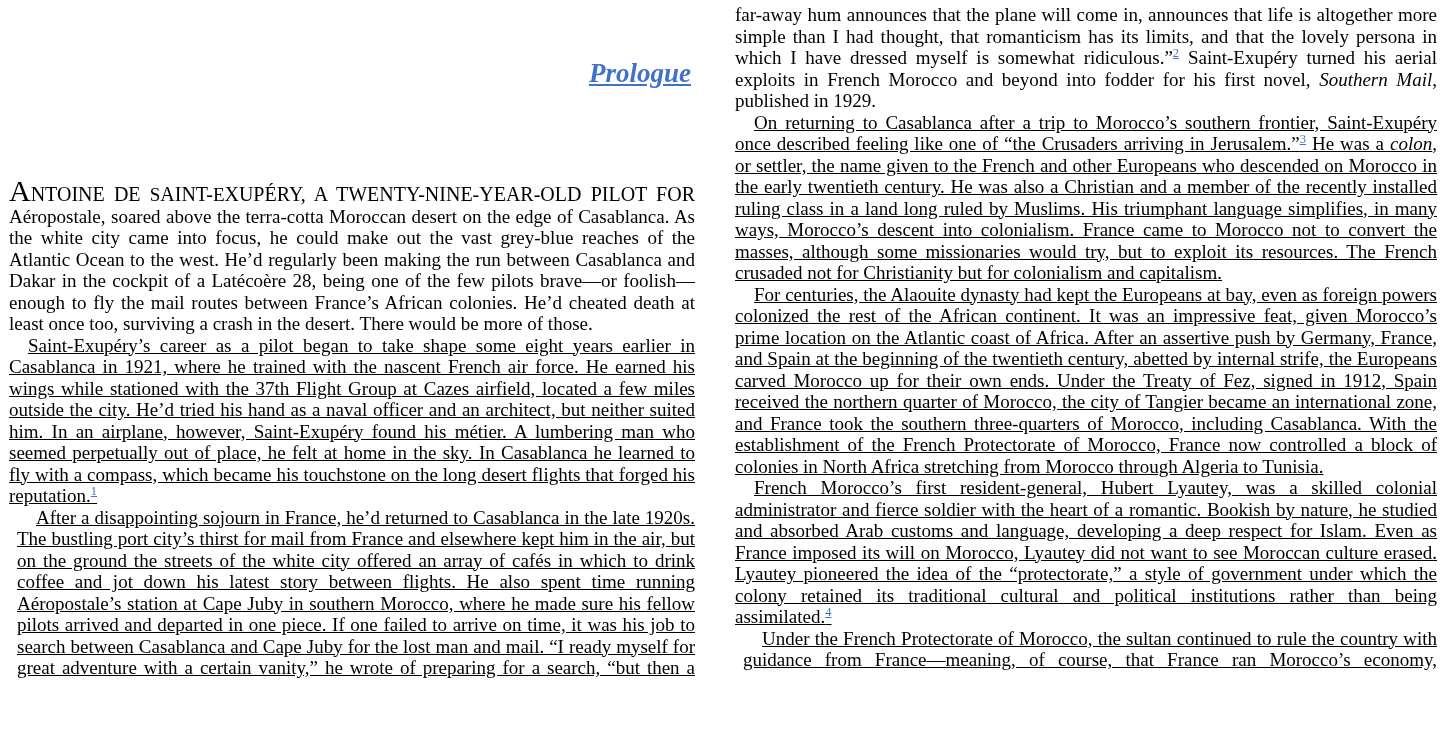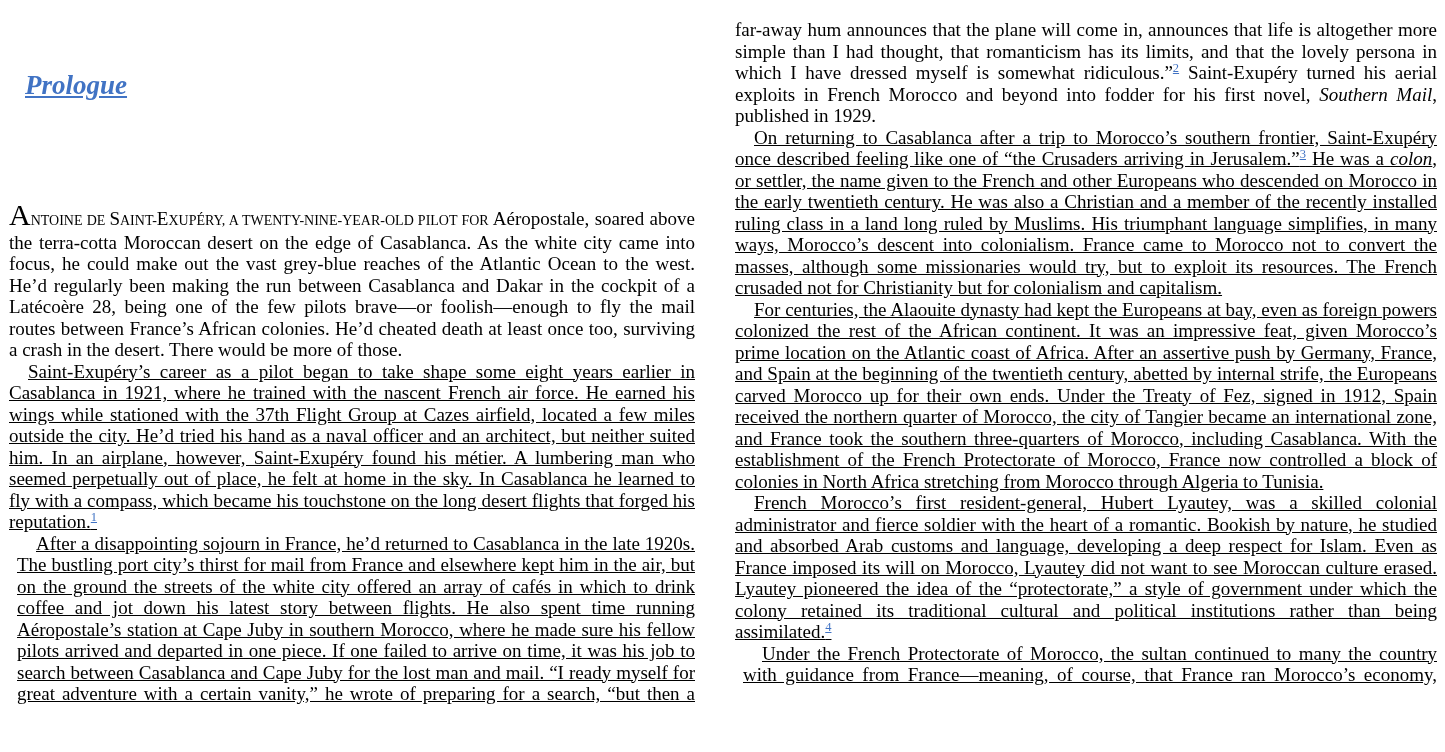--- a/index.html
+++ b/index.html
@@ -13,49 +13,49 @@
   }
   .spread {
     display: flex;
     padding-left: 9px;
   }
   .page-col { flex: none; }
   .page-col.left  { width: 686px; margin-right: 40px; }
   .page-col.right { width: 702px; }
 
   .chapter-heading {
-    margin: 16px;
+    margin: 4px;
     padding: 52px 0 86px 0;
-    text-align: left;
+    text-align: right;
     font-size: 27px;
     line-height: 34px;
     font-weight: bold;
     font-style: italic;
   }
   .chapter-heading a {
     color: var(--link-color, #4173C4);
     text-decoration: underline;
     cursor: pointer;
   }
 
-  .right-pad { padding-top: 19px; }
+  .right-pad { padding-top: 4px; }
 
   .para {
     margin: 0;
     text-align: justify;
     font-size: 19px;
     line-height: 21.5px;
   }
   .para.indent { text-indent: 19px; text-decoration: underline; }
   .para.cont { text-align-last: justify; margin-left: 8px; }
 
   .seg-n  { }
   .seg-i  { font-style: italic; }
   .seg-cap { font-size: 30px; line-height: 21.5px; }
-  .seg-sc  { font-size: 14px; }
+  .seg-sc  { font-size: 20px; }
   .seg-sup {
     color: var(--link-color, #4173C4);
     text-decoration: underline;
     font-size: 12.5px;
     vertical-align: super;
     line-height: 0;
     cursor: pointer;
   }
 </style>
 </head>
@@ -69,16 +69,16 @@
         <p class="para indent"><span class="seg-n">Saint-Exupéry’s career as a pilot began to take shape some eight years earlier in Casablanca in 1921, where he trained with the nascent French air force. He earned his wings while stationed with the 37th Flight Group at Cazes airfield, located a few miles outside the city. He’d tried his hand as a naval officer and an architect, but neither suited him. In an airplane, however, Saint-Exupéry found his métier. A lumbering man who seemed perpetually out of place, he felt at home in the sky. In Casablanca he learned to fly with a compass, which became his touchstone on the long desert flights that forged his reputation.</span><a class="seg-sup">1</a></p>
         <p class="para indent cont"><span class="seg-n">After a disappointing sojourn in France, he’d returned to Casablanca in the late 1920s. The bustling port city’s thirst for mail from France and elsewhere kept him in the air, but on the ground the streets of the white city offered an array of cafés in which to drink coffee and jot down his latest story between flights. He also spent time running Aéropostale’s station at Cape Juby in southern Morocco, where he made sure his fellow pilots arrived and departed in one piece. If one failed to arrive on time, it was his job to search between Casablanca and Cape Juby for the lost man and mail. “I ready myself for great adventure with a certain vanity,” he wrote of preparing for a search, “but then a</span></p>
       </div>
   </div>
   <div class="page-col right right-pad">
     <div>
         <p class="para"><span class="seg-n">far-away hum announces that the plane will come in, announces that life is altogether more simple than I had thought, that romanticism has its limits, and that the lovely persona in which I have dressed myself is somewhat ridiculous.”</span><a class="seg-sup">2</a><span class="seg-n"> Saint-Exupéry turned his aerial exploits in French Morocco and beyond into fodder for his first novel, </span><span class="seg-i">Southern Mail</span><span class="seg-n">, published in 1929.</span></p>
         <p class="para indent"><span class="seg-n">On returning to Casablanca after a trip to Morocco’s southern frontier, Saint-Exupéry once described feeling like one of “the Crusaders arriving in Jerusalem.”</span><a class="seg-sup">3</a><span class="seg-n"> He was a </span><span class="seg-i">colon</span><span class="seg-n">, or settler, the name given to the French and other Europeans who descended on Morocco in the early twentieth century. He was also a Christian and a member of the recently installed ruling class in a land long ruled by Muslims. His triumphant language simplifies, in many ways, Morocco’s descent into colonialism. France came to Morocco not to convert the masses, although some missionaries would try, but to exploit its resources. The French crusaded not for Christianity but for colonialism and capitalism.</span></p>
         <p class="para indent"><span class="seg-n">For centuries, the Alaouite dynasty had kept the Europeans at bay, even as foreign powers colonized the rest of the African continent. It was an impressive feat, given Morocco’s prime location on the Atlantic coast of Africa. After an assertive push by Germany, France, and Spain at the beginning of the twentieth century, abetted by internal strife, the Europeans carved Morocco up for their own ends. Under the Treaty of Fez, signed in 1912, Spain received the northern quarter of Morocco, the city of Tangier became an international zone, and France took the southern three-quarters of Morocco, including Casablanca. With the establishment of the French Protectorate of Morocco, France now controlled a block of colonies in North Africa stretching from Morocco through Algeria to Tunisia.</span></p>
         <p class="para indent"><span class="seg-n">French Morocco’s first resident-general, Hubert Lyautey, was a skilled colonial administrator and fierce soldier with the heart of a romantic. Bookish by nature, he studied and absorbed Arab customs and language, developing a deep respect for Islam. Even as France imposed its will on Morocco, Lyautey did not want to see Moroccan culture erased. Lyautey pioneered the idea of the “protectorate,” a style of government under which the colony retained its traditional cultural and political institutions rather than being assimilated.</span><a class="seg-sup">4</a></p>
-        <p class="para indent cont"><span class="seg-n">Under the French Protectorate of Morocco, the sultan continued to many the country with guidance from France—meaning, of course, that France ran Morocco’s economy,</span></p>
+        <p class="para indent cont"><span class="seg-n">Under the French Protectorate of Morocco, the sultan continued to rule the country with guidance from France—meaning, of course, that France ran Morocco’s economy,</span></p>
       </div>
   </div>
 </div>
 
 </body></html>

